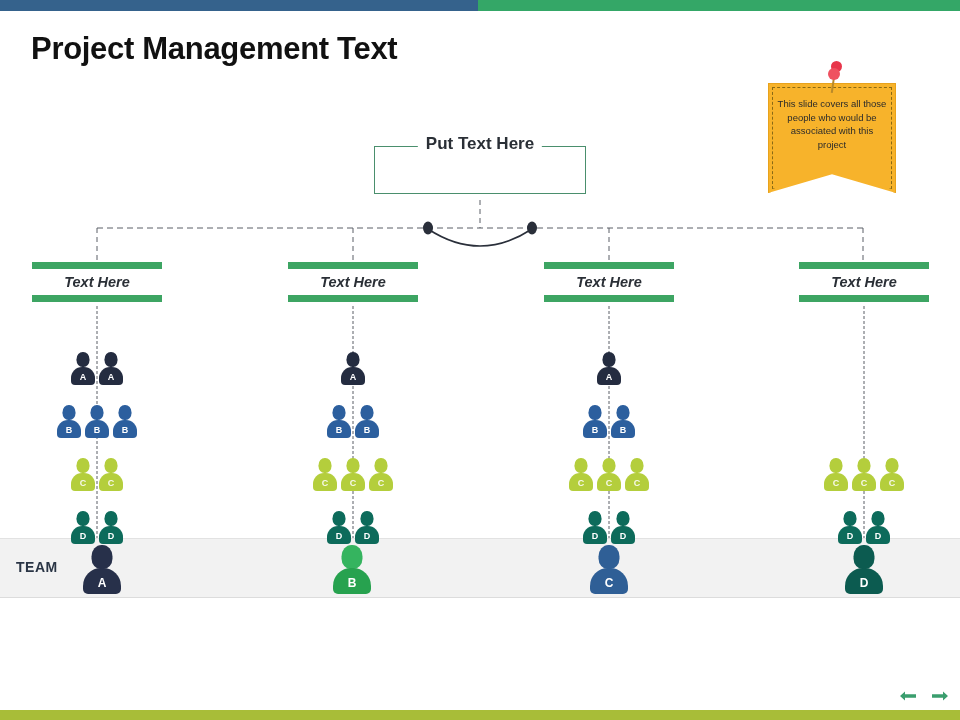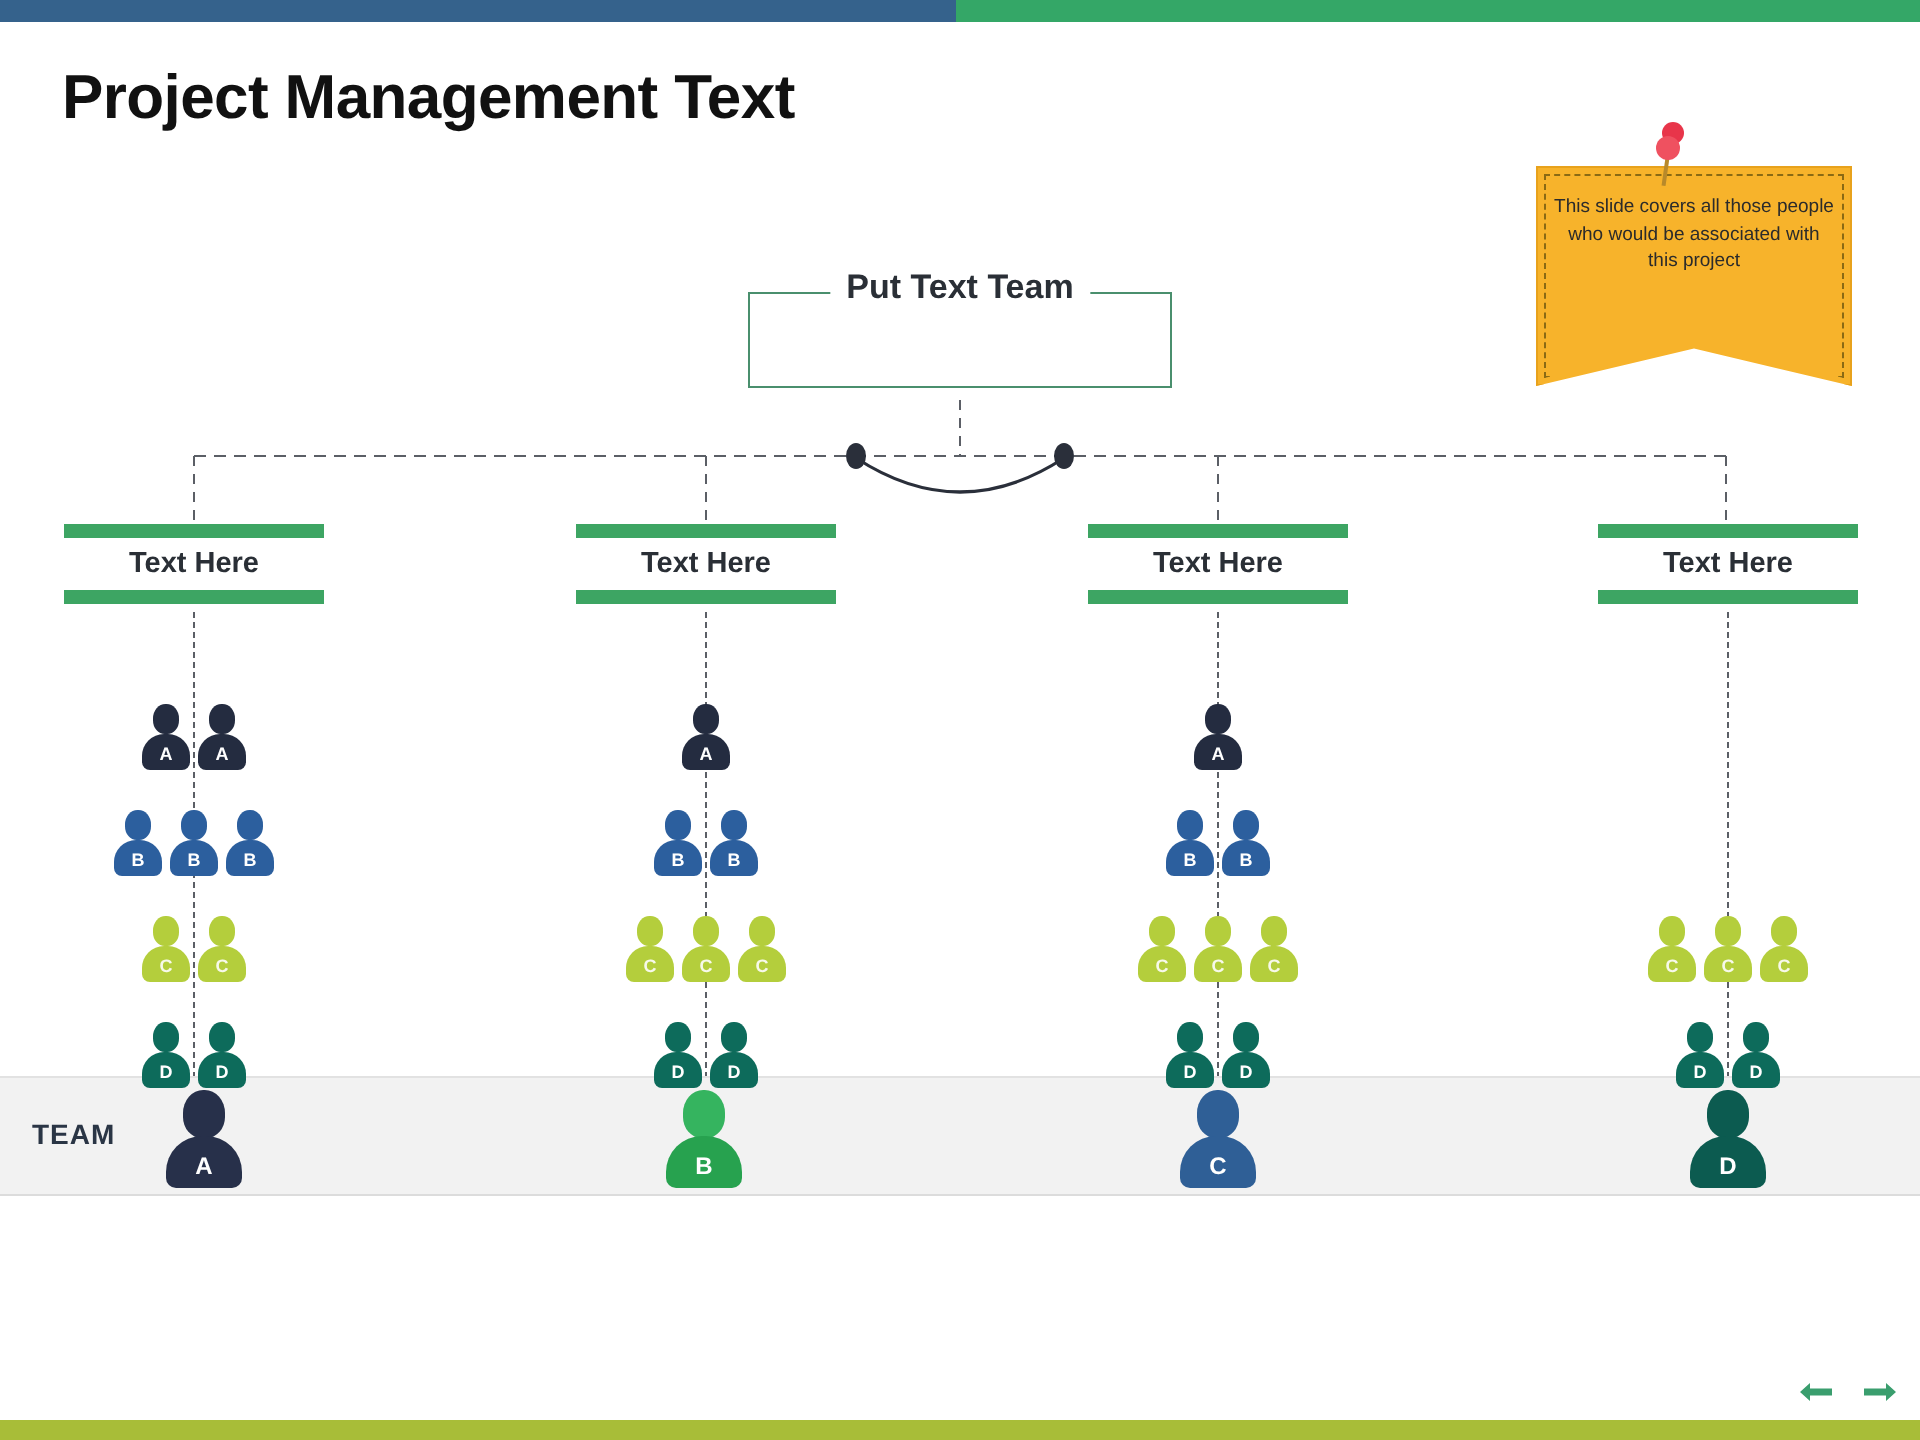--- a/index.html
+++ b/index.html
@@ -42,21 +42,21 @@
     font-weight: bold;
     color: #111111;
     letter-spacing: -0.3px;
     white-space: nowrap;
   }
 
   
   .sticky-wrap {
     position: absolute;
     left: 768px; top: 83px;
-    width: 128px; height: 110px; padding-left: 30px;
+    width: 128px; height: 110px;
   }
   .sticky-shape {
     position: absolute;
     inset: 0;
     background: #f7b32b;
     border: 1px solid #e8a21c;
     clip-path: polygon(0 0, 100% 0, 100% 100%, 50% 83%, 0 100%);
   }
   .sticky-dash {
     position: absolute;
@@ -146,20 +146,21 @@
     width: 960px; height: 270px;
   }
   .column {
     position: absolute;
     top: 0;
     width: 130px;
   }
   .col-head {
     position: relative;
     width: 130px;
+    font-style: italic;
   }
   .col-bar {
     width: 130px;
     height: 7px;
     background: #3da563;
   }
   .col-head-label {
     text-align: center;
     font-size: 14.5px;
     font-weight: bold;
@@ -302,21 +303,21 @@
   <div class="sticky-dash"></div>
   <div class="sticky-text">This slide covers all those people who would be associated with this project</div>
   <div class="pin">
     <div class="pin-needle"></div>
     <div class="pin-head"></div>
     <div class="pin-head2"></div>
   </div>
 </div>
 
 <div class="header-box">
-  <div class="header-box-title">Put Text Team</div>
+  <div class="header-box-title">Put Text Here</div>
 </div>
 
 <svg class="connectors" width="960" height="80" viewBox="0 0 960 80">
 
   <line x1="480" y1="10" x2="480" y2="38" stroke="#5b5f66" stroke-width="1" stroke-dasharray="5 4"></line>
 
   <line x1="97" y1="38" x2="863" y2="38" stroke="#5b5f66" stroke-width="1" stroke-dasharray="6 4"></line>
 
   <line x1="97" y1="38" x2="97" y2="72" stroke="#5b5f66" stroke-width="1" stroke-dasharray="5 4"></line>
   <line x1="353" y1="38" x2="353" y2="72" stroke="#5b5f66" stroke-width="1" stroke-dasharray="5 4"></line>

